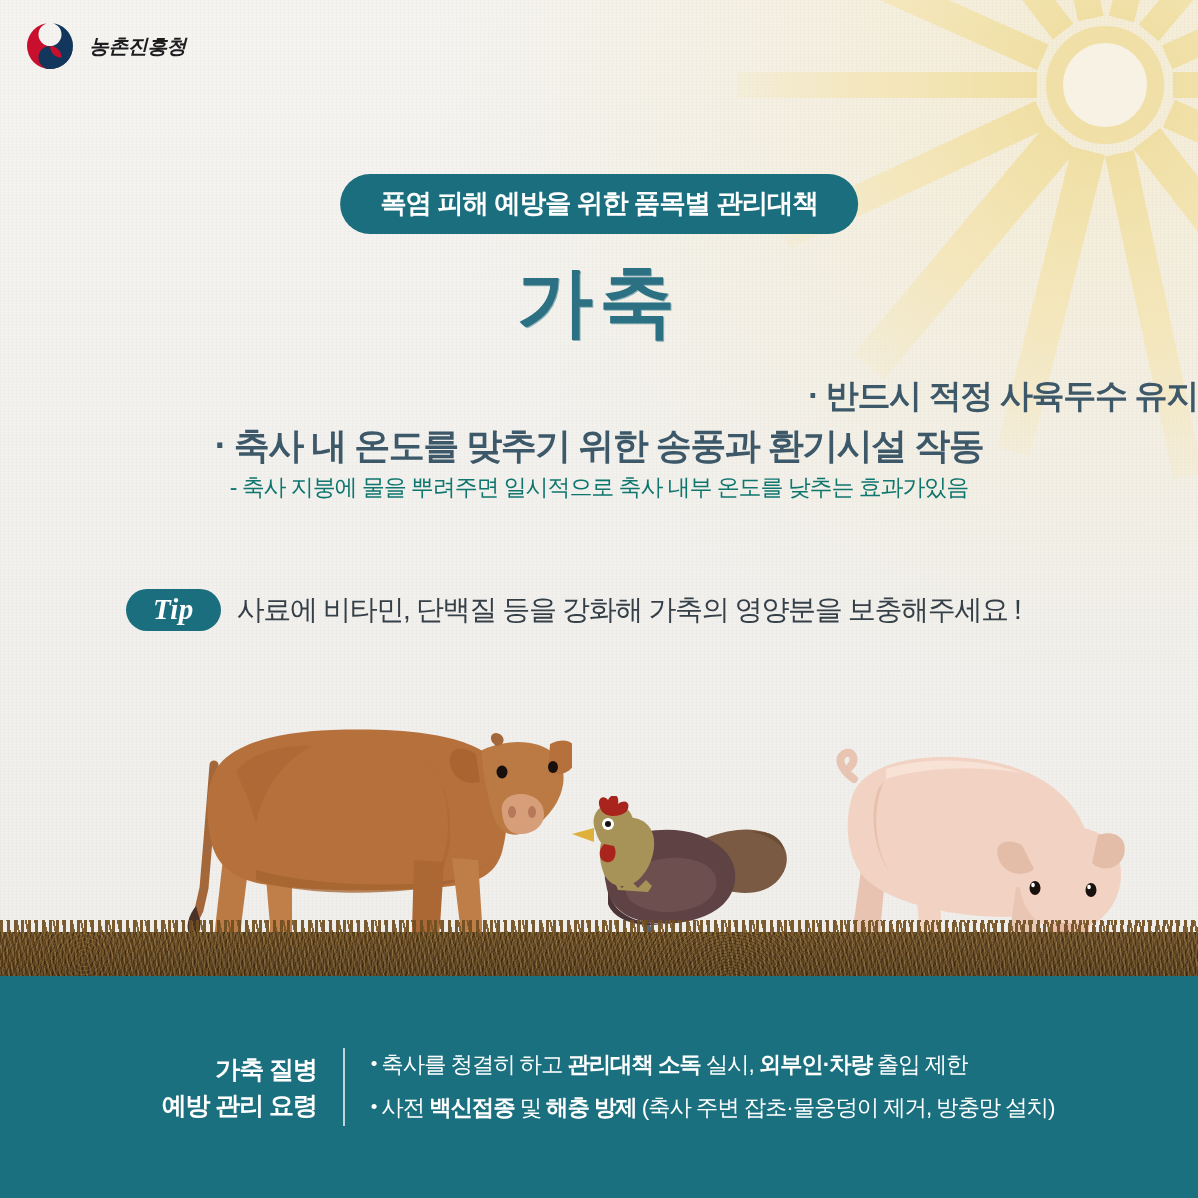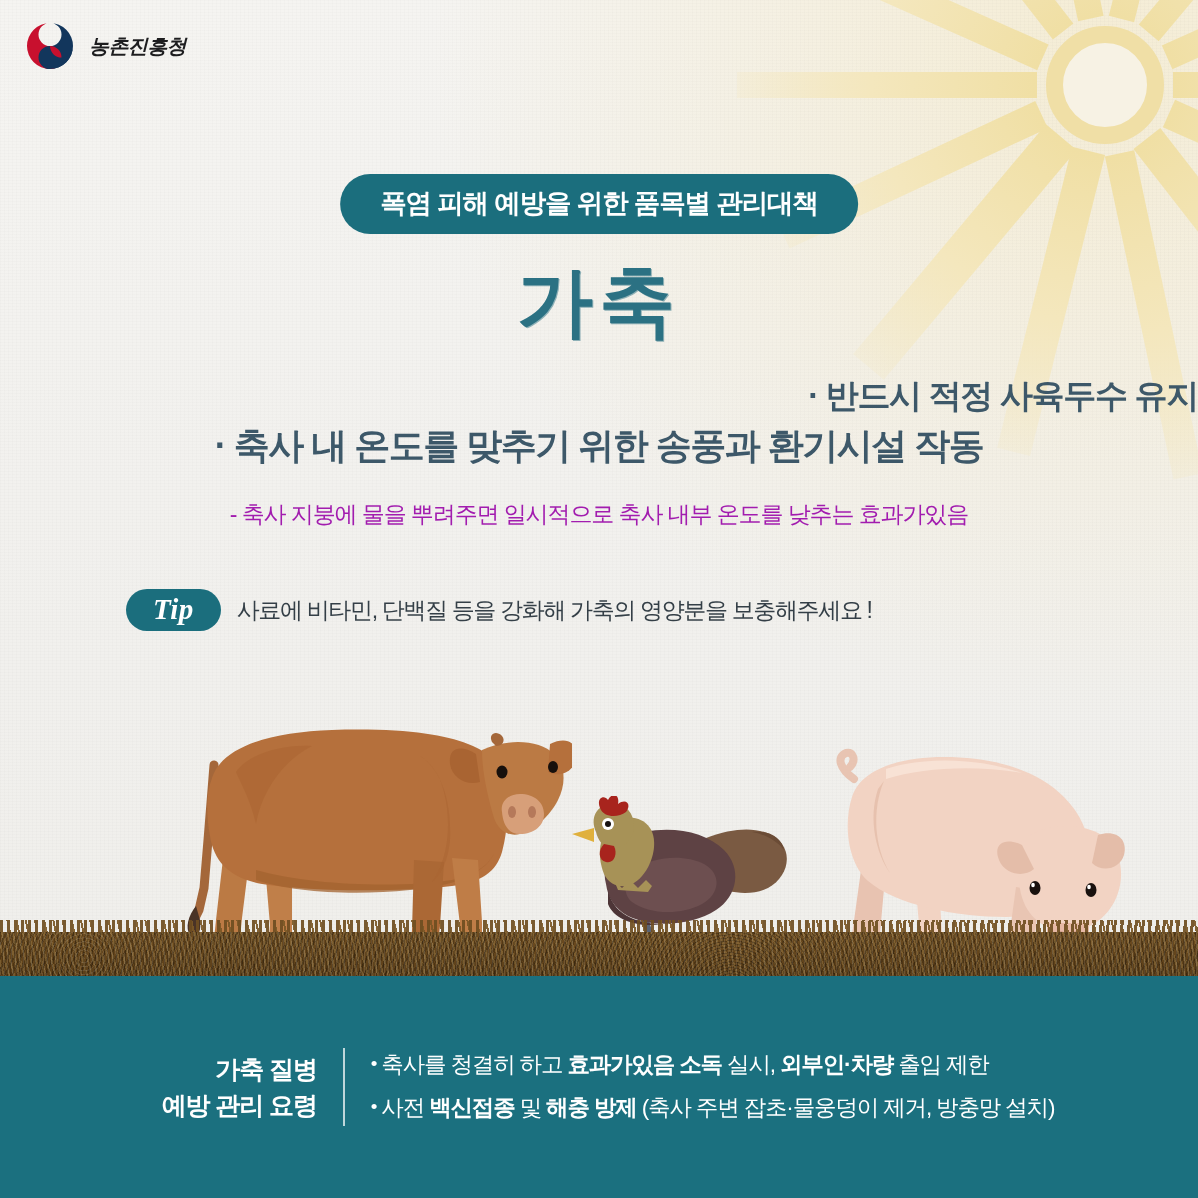--- a/index.html
+++ b/index.html
@@ -81,40 +81,40 @@
   .b1{
     font-size:33px; font-weight:700; color:#3d5869;
     letter-spacing:-1.3px; white-space:nowrap; line-height:1.26;text-align:right;
   }
   .b2{
     font-size:36px; font-weight:700; color:#3d5869;
     letter-spacing:-1.5px; white-space:nowrap; line-height:1.3;
     margin-top:6px;
   }
   .b3{
-    font-size:23px; font-weight:400; color:#a21caf;
+    font-size:23px; font-weight:400; color:#0f766e;
     letter-spacing:-1.1px; white-space:nowrap;
-    margin-top:30px;
+    margin-top:3px;
   }
 
   
   .tip-row{
     position:absolute; left:126px; top:589px;
     display:flex; align-items:center; gap:16px;
   }
   .tip-pill{
     background:#1b6e7d; color:#fff;
     border-radius:22px;
     padding:5px 27px 7px;
     font-size:29px; font-weight:700; font-style:italic;
     letter-spacing:.5px; line-height:1.05;
     font-family:"Liberation Serif","DejaVu Serif",serif;
   }
   .tip-text{
-    font-size:23px; color:#343f47; font-weight:400;
+    font-size:28px; color:#343f47; font-weight:400;
     letter-spacing:-1.35px; white-space:nowrap;
   }
 
   
   .scene{ position:absolute; left:0; top:640px; width:1198px; height:380px; overflow:hidden; }
   .mountains{ position:absolute; left:0; bottom:0; width:1198px; height:140px; }
   .soil{
     position:absolute; left:0; bottom:0; width:1198px; height:88px;
     background:
       repeating-radial-gradient(circle at 7% 30%, rgba(255,255,255,.10) 0 1px, rgba(0,0,0,0) 1px 4px),
@@ -350,19 +350,19 @@
   <div class="footer-arrow"></div>
 
   <div class="footer">
     <div class="footer-inner">
       <div class="footer-label">
         <div>가축 질병</div>
         <div>예방 관리 요령</div>
       </div>
       <div class="footer-divider"></div>
       <div class="footer-list">
-        <div class="footer-item" id="f-item-0"><span class="dotmark">•</span><span>축사를 청결히 하고 </span><b>효과가있음 소독</b><span> 실시, </span><b>외부인·차량</b><span> 출입 제한</span></div>
+        <div class="footer-item" id="f-item-0"><span class="dotmark">•</span><span>축사를 청결히 하고 </span><b>관리대책 소독</b><span> 실시, </span><b>외부인·차량</b><span> 출입 제한</span></div>
         <div class="footer-item" id="f-item-1"><span class="dotmark">•</span><span>사전 </span><b>백신접종</b><span> 및 </span><b>해충 방제</b><span> (축사 주변 잡초·물웅덩이 제거, 방충망 설치)</span></div>
       </div>
     </div>
   </div>
 
 </div>
 
 </body></html>

